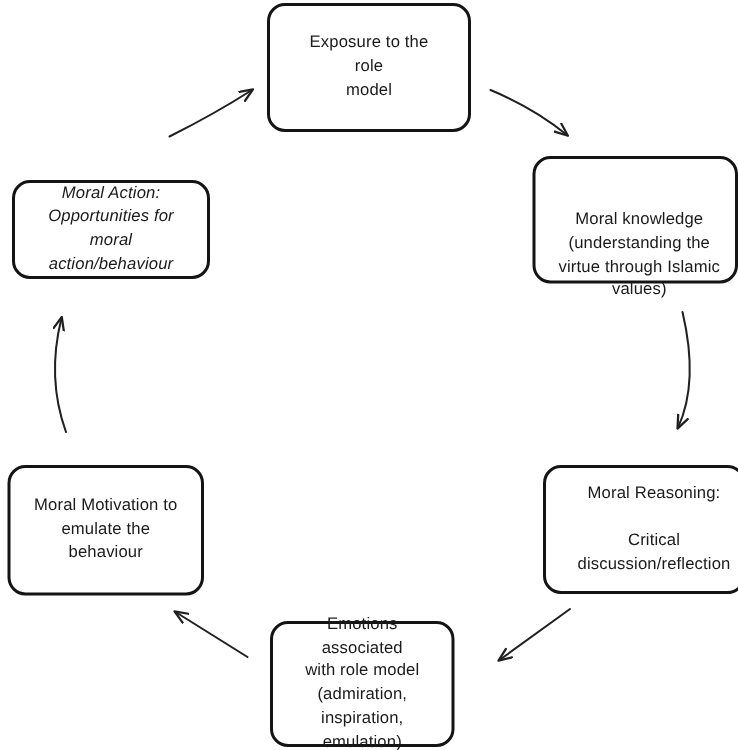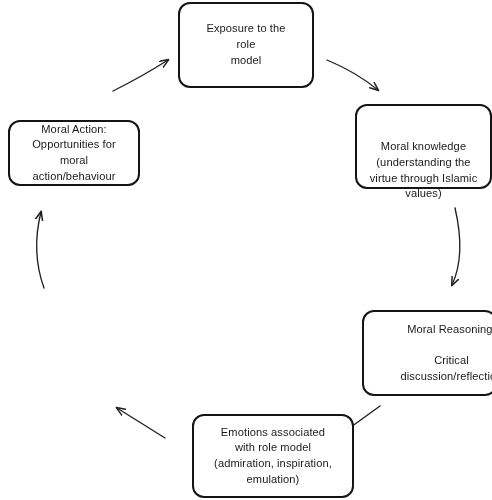--- a/index.html
+++ b/index.html
@@ -31,44 +31,44 @@
     pointer-events: none;
   }
   .node {
     position: absolute;
     box-sizing: border-box;
     border: 2.2px solid #141414;
     border-radius: 12px;
     background: #ffffff;
     display: flex;
     align-items: center;
-    justify-content: center;
+    justify-content: flex-end;
     text-align: center;
     padding: 4px 6px;
   }
   .node-label {
     font-size: 11.1px;
     line-height: 1.42;
     white-space: pre-line;
     letter-spacing: 0.1px;
   }
   
   #node-exposure       { left: 178px; top: 2px;   width: 136px; height: 86px; }
   #node-knowledge      { left: 355px; top: 104px; width: 137px; height: 85px; }
   #node-reasoning      { left: 362px; top: 310px; width: 135px; height: 86px; }
-  #node-emotions       { left: 192px; top: 414px; width: 162px; height: 84px; }
+  #node-emotions       { left: 180px; top: 414px; width: 123px; height: 84px; }
   #node-motivation     { left: 5px;   top: 310px; width: 131px; height: 87px; }
   #node-action         { left: 8px;   top: 120px; width: 132px; height: 66px; }
 
   #node-exposure .node-label   { padding: 0 14px; }
   #node-knowledge .node-label  { padding: 0 4px; margin-top: 48px; }
   #node-reasoning .node-label  { padding: 0 2px; margin-left: 44px; }
   #node-emotions .node-label   { padding: 0 2px; }
   #node-motivation .node-label { padding: 0 4px; }
-  #node-action .node-label     { padding: 0 2px; }
+  #node-action .node-label     { padding: 0 2px; font-style: italic; }
 </style>
 </head>
 <body>
 
 <div id="diagram-root">
 
   <svg id="arrow-layer" viewBox="0 0 492 500" width="492" height="500" xmlns="http://www.w3.org/2000/svg">
     <defs>
       <marker id="ah" markerWidth="11" markerHeight="11" refX="8.4" refY="4.1" orient="auto" markerUnits="userSpaceOnUse">
         <path d="M0.6,0.6 L9.2,4.1 L0.6,7.6" fill="none" stroke="#202020" stroke-width="1.5" stroke-linecap="round" stroke-linejoin="round"></path>
@@ -107,20 +107,24 @@
 discussion/reflection</span>
   </div>
 
   <div class="node" id="node-emotions">
     <span class="node-label">Emotions associated
 with role model
 (admiration, inspiration,
 emulation)</span>
   </div>
 
+  <div class="node" id="node-motivation">
+    <span class="node-label">Moral Motivation to
+emulate the behaviour</span>
+  </div>
 
   <div class="node" id="node-action">
     <span class="node-label">Moral Action:
 Opportunities for moral
 action/behaviour</span>
   </div>
 
 </div>
 
 </body></html>

